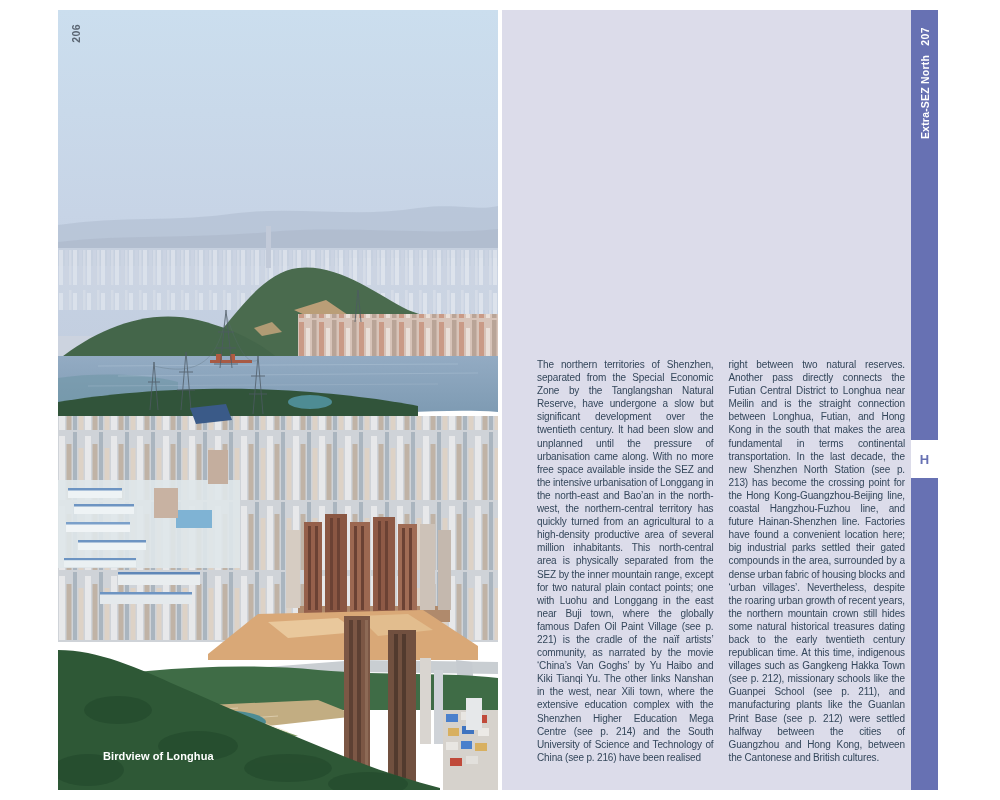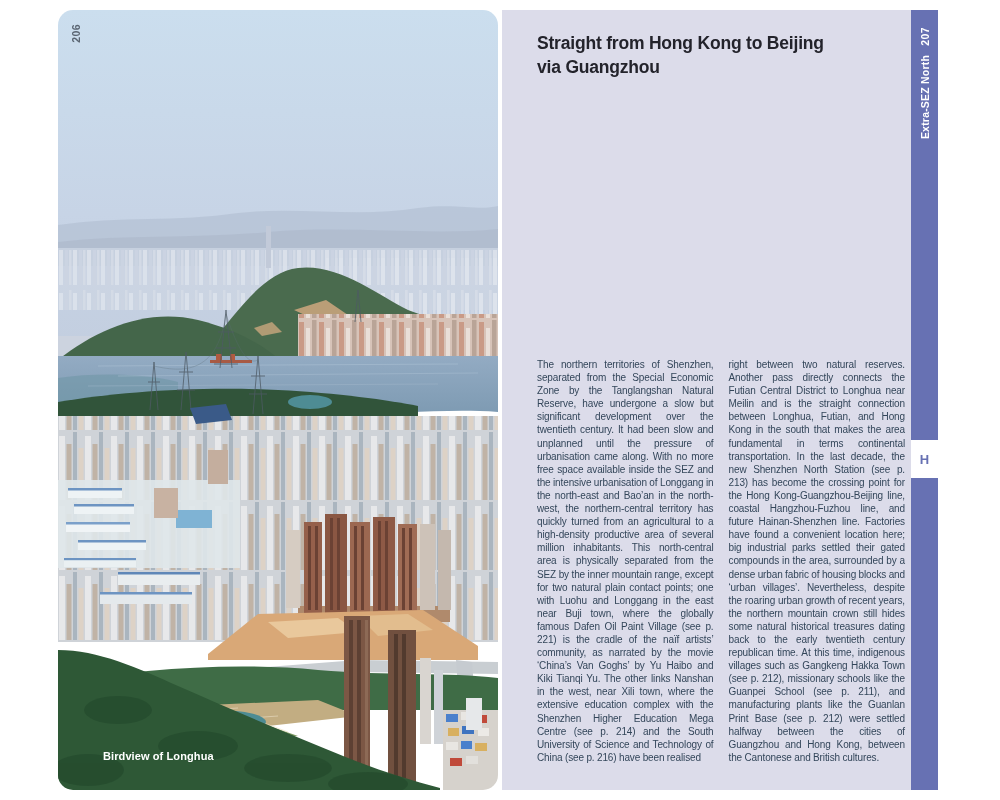--- a/index.html
+++ b/index.html
@@ -1,21 +1,21 @@
 <!DOCTYPE html>
 <html><head>
 <meta charset="utf-8">
 <style>
   html,body{margin:0;padding:0;background:#ffffff;}
   .spread{
     position:relative;width:1000px;height:800px;background:#ffffff;overflow:hidden;
     font-family:"Liberation Sans","DejaVu Sans",sans-serif;
   }
   
-  .left-page{position:absolute;left:58px;top:10px;width:440px;height:780px;overflow:hidden;border-radius:15px;}
+  .left-page{position:absolute;left:58px;top:10px;width:440px;height:780px;overflow:hidden;}
   .photo-svg{position:absolute;left:0;top:0;width:100%;height:100%;display:block;}
   .vtext{writing-mode:vertical-rl;transform:rotate(180deg);white-space:nowrap;}
   .pagenum-left{
     position:absolute;left:12px;top:14px;font-size:10.5px;font-weight:bold;
     color:#5a6572;letter-spacing:.4px;
   }
   .photo-caption{
     position:absolute;left:45px;top:740px;font-size:11px;font-weight:bold;color:#ffffff;
     letter-spacing:.1px;
   }
@@ -233,21 +233,20 @@
       </g>
     </svg>
 
     <div class="pagenum-left vtext">206</div>
 
     <div class="photo-caption">Birdview of Longhua</div>
   </div>
 
   <div class="right-page">
 
-    <h1 class="article-title"><span>Straight from Hong Kong to Beijing</span><br><span>via Guangzhou</span></h1>
 
     <div class="columns">
       <div class="body-col">The northern territories of Shenzhen, separated from the Special Economic Zone by the Tanglangshan Natural Reserve, have undergone a slow but significant development over the twentieth century. It had been slow and unplanned until the pressure of urbanisation came along. With no more free space available inside the SEZ and the intensive urbanisation of Longgang in the north-east and Bao’an in the north-west, the northern-central territory has quickly turned from an agricultural to a high-density productive area of several million inhabitants. This north-central area is physically separated from the SEZ by the inner mountain range, except for two natural plain contact points; one with Luohu and Longgang in the east near Buji town, where the globally famous Dafen Oil Paint Village (see p. 221) is the cradle of the naïf artists’ community, as narrated by the movie ‘China’s Van Goghs’ by Yu Haibo and Kiki Tianqi Yu. The other links Nanshan in the west, near Xili town, where the extensive education complex with the Shenzhen Higher Education Mega Centre (see p. 214) and the South University of Science and Technology of China (see p. 216) have been realised</div>
       <div class="body-col">right between two natural reserves. Another pass directly connects the Futian Central District to Longhua near Meilin and is the straight connection between Longhua, Futian, and Hong Kong in the south that makes the area fundamental in terms continental transportation. In the last decade, the new Shenzhen North Station (see p. 213) has become the crossing point for the Hong Kong-Guangzhou-Beijing line, coastal Hangzhou-Fuzhou line, and future Hainan-Shenzhen line. Factories have found a convenient location here; big industrial parks settled their gated compounds in the area, surrounded by a dense urban fabric of housing blocks and ‘urban villages’. Nevertheless, despite the roaring urban growth of recent years, the northern mountain crown still hides some natural historical treasures dating back to the early twentieth century republican time. At this time, indigenous villages such as Gangkeng Hakka Town (see p. 212), missionary schools like the Guanpei School (see p. 211), and manufacturing plants like the Guanlan Print Base (see p. 212) were settled halfway between the cities of Guangzhou and Hong Kong, between the Cantonese and British cultures.</div>
     </div>
 
     <div class="tab-bar">
       <div class="pagenum-right vtext">207</div>
       <div class="tab-label vtext">Extra-SEZ North</div>
       <div class="tab-gap">

